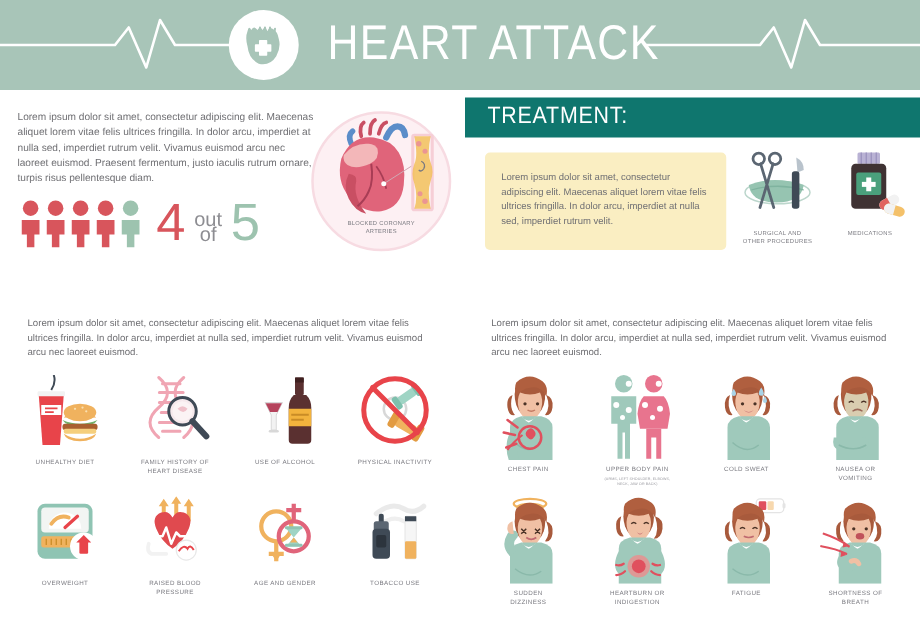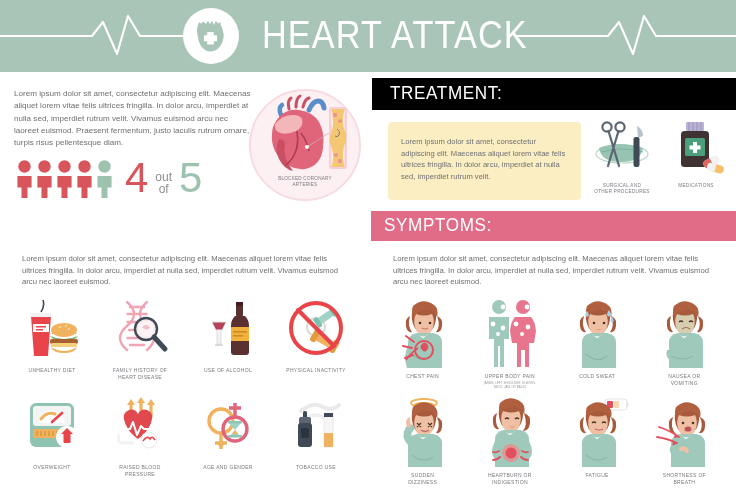--- a/index.html
+++ b/index.html
@@ -47,21 +47,21 @@
     display: flex; align-items: flex-end;
   }
   .people { display: flex; gap: 3px; align-items: flex-end; }
   .person { width: 17px; }
   .stat-num {
     font-size: 42px; line-height: 40px; color: #d8555c;
     font-family: "Liberation Sans Narrow", "Liberation Sans", sans-serif;
     margin-left: 12px; font-weight: 400;
   }
   .stat-outof {
-    font-size: 12px; line-height: 12px; color: #8d8d92;
+    font-size: 16px; line-height: 12px; color: #8d8d92;
     margin-left: 7px; margin-bottom: 3px; text-align: center;
   }
   .stat-den {
     font-size: 42px; line-height: 40px; color: #9dc3af;
     font-family: "Liberation Sans Narrow", "Liberation Sans", sans-serif;
     margin-left: 7px; font-weight: 400;
   }
 
   
   .heart-circle {
@@ -72,21 +72,21 @@
   .heart-caption {
     position: absolute; left: 0; right: 0; bottom: 11px;
     text-align: center; font-size: 4.6px; color: #7a7a80;
     letter-spacing: 0.25px; line-height: 6.2px;
   }
 
   
   .treatment-wrap { position: absolute; left: 368px; top: 72px; width: 368px; height: 135px; background:#fff; }
   .bar-blue {
     position: absolute; left: 4px; top: 6px; width: 364px; height: 32px;
-    background: #000000;
+    background: #0f766e;
   }
   .bar-blue .bar-label {
     position: absolute; left: 18px; top: 4px;
     font-size: 19px; color: #ffffff; letter-spacing: 0.7px;
     font-family: "Liberation Sans Narrow", "Liberation Sans", sans-serif;
     transform: scaleX(0.9); transform-origin: left center;
   }
   .yellow-box {
     position: absolute; left: 20px; top: 50px; width: 193px; height: 78px;
     background: #faeec2; border-radius: 4px;
@@ -286,23 +286,20 @@
         </svg>
         <div class="lbl">
           <div>MEDICATIONS</div>
           <div></div>
         </div>
       </div>
 
     </div>
   </div>
 
-  <div class="bar-pink">
-    <div class="bar-label">SYMPTOMS:</div>
-  </div>
 
   <div class="col-left">
     <div class="col-body">
       <p>Lorem ipsum dolor sit amet, consectetur adipiscing elit. Maecenas aliquet lorem vitae felis ultrices fringilla. In dolor arcu, imperdiet at nulla sed, imperdiet rutrum velit. Vivamus euismod arcu nec laoreet euismod.</p>
     </div>
 
     <div class="icon-grid">
 
       <div class="icon-cell">
         <div class="icon-art">

